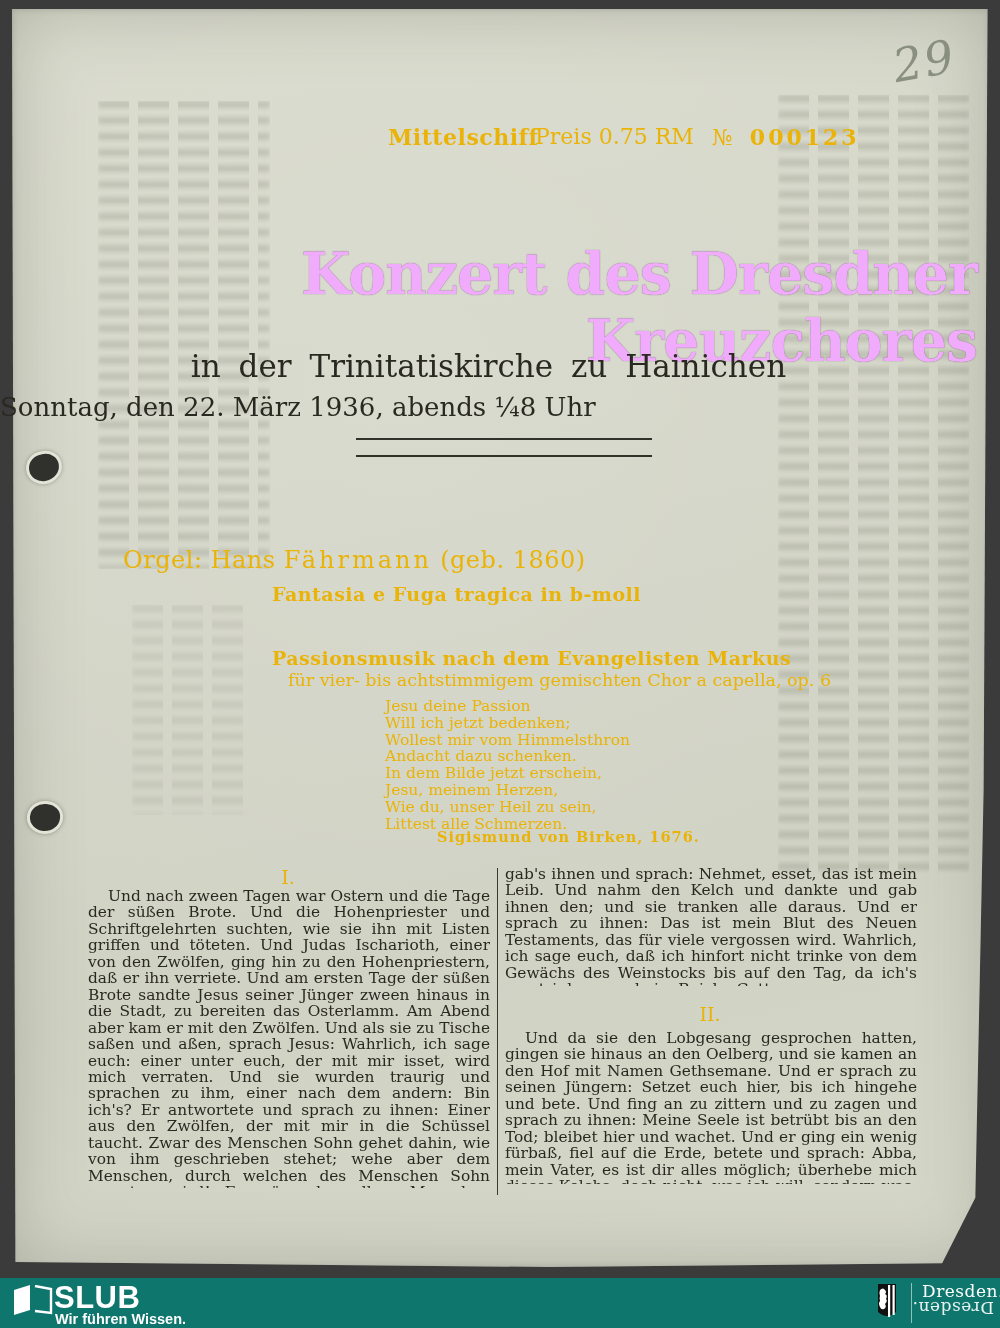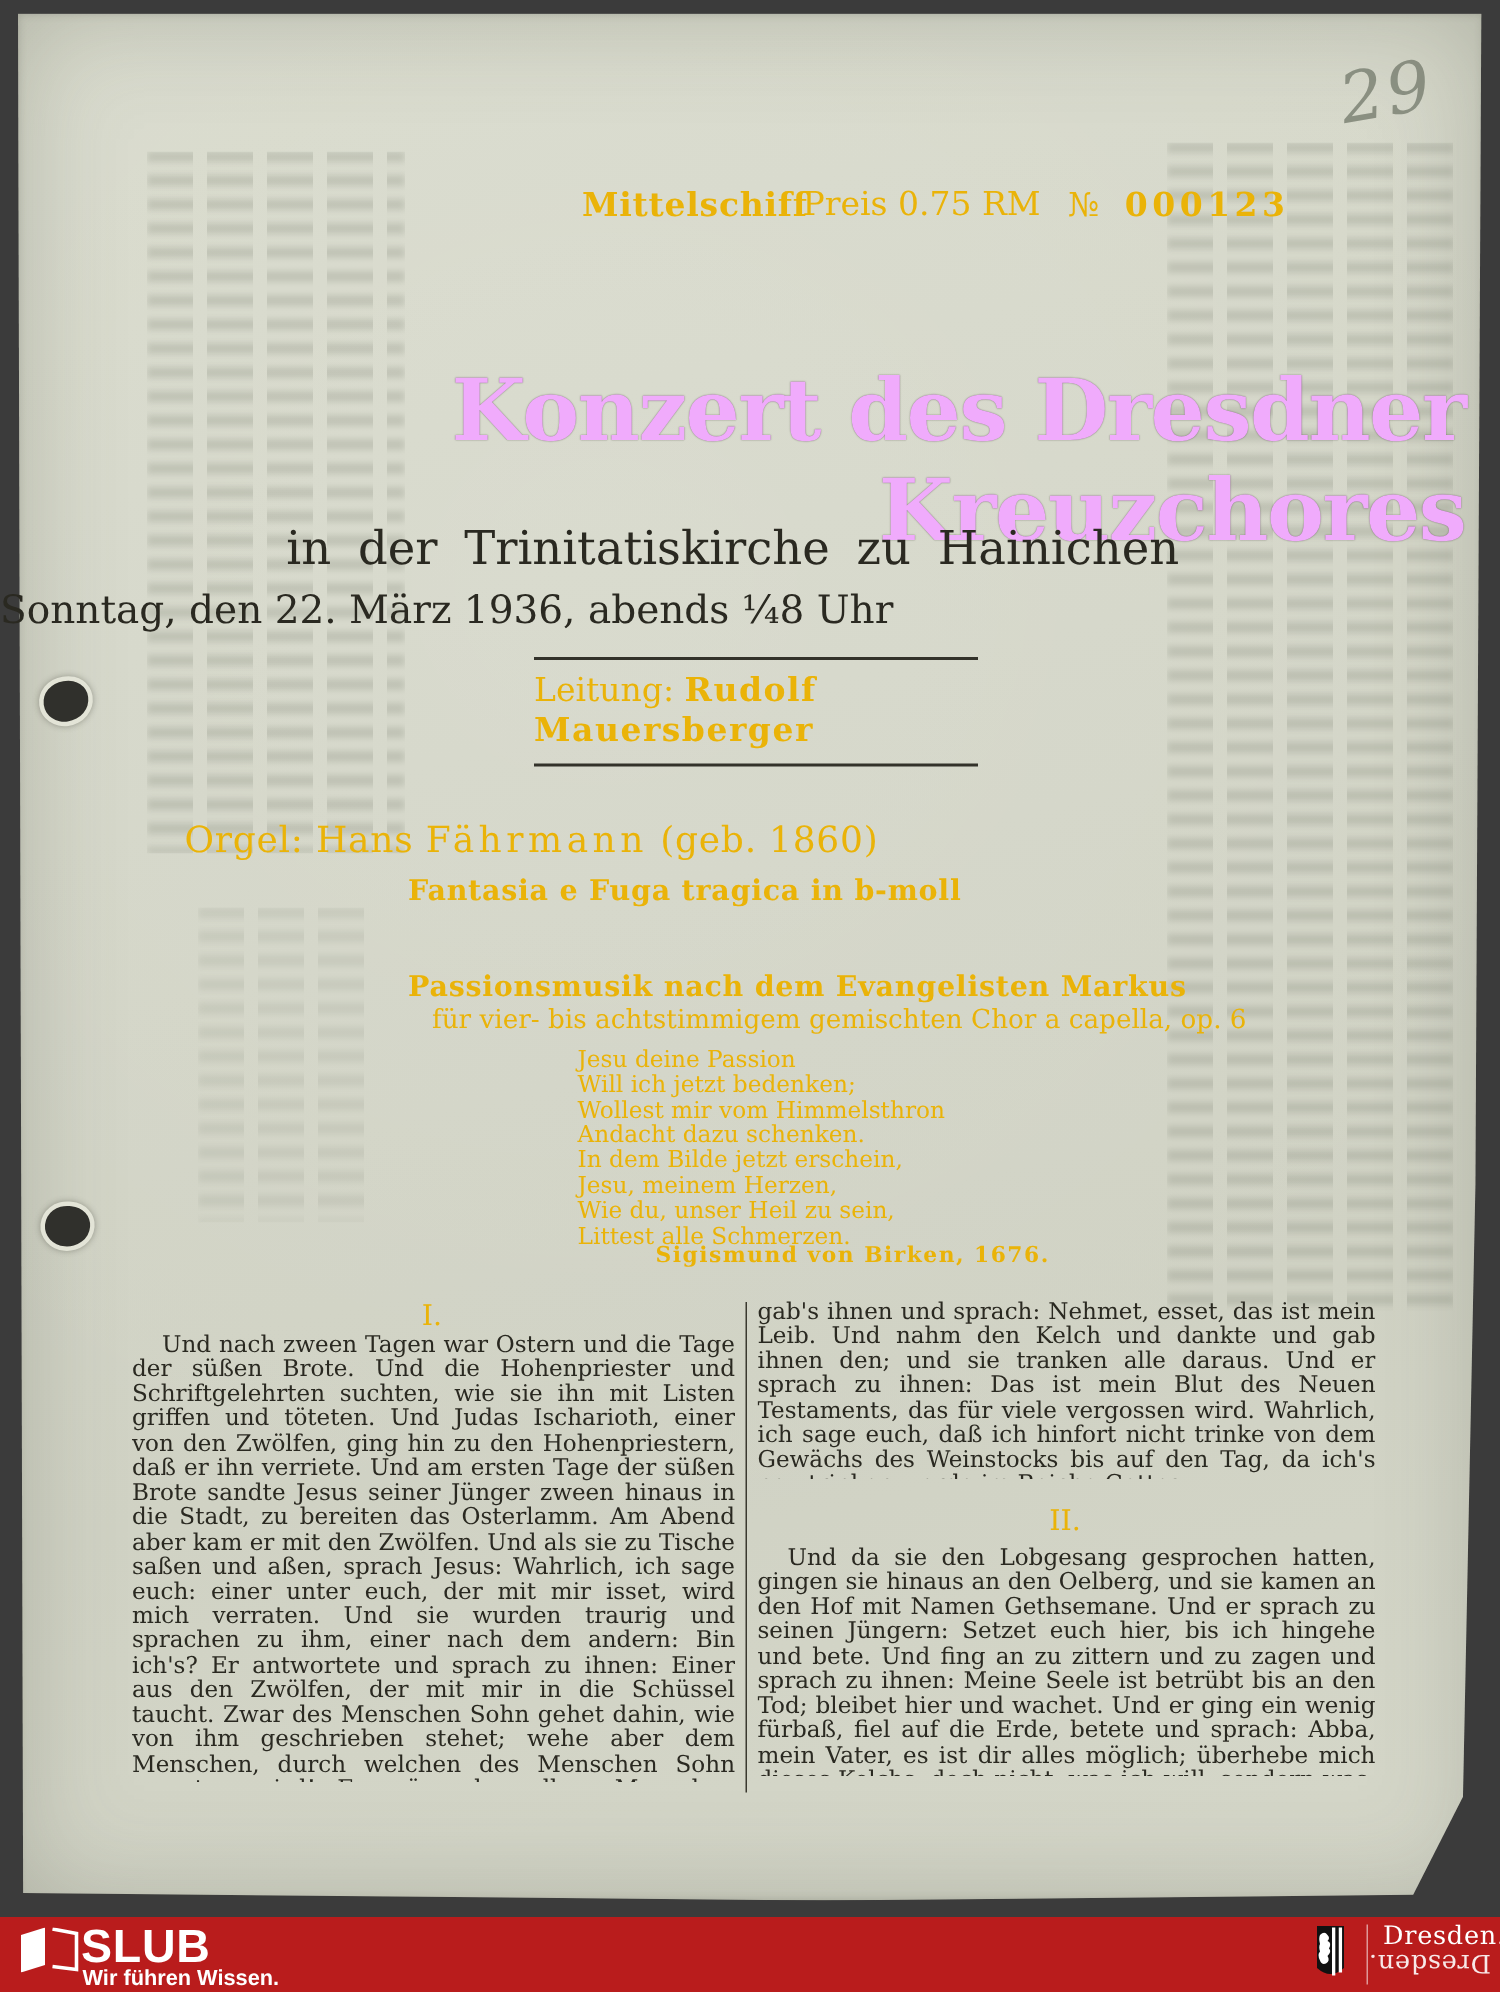--- a/index.html
+++ b/index.html
@@ -105,21 +105,21 @@
     font-size:15.4px;line-height:16.45px;text-align:justify;
     overflow:hidden;color:#2a2921;
   }
   .lefttext{position:absolute;left:88px;top:888px;width:402px;height:300px;text-indent:20px;}
   .righttext1{position:absolute;left:505px;top:866px;width:412px;height:120px;}
   .righttext2{position:absolute;left:505px;top:1030px;width:412px;height:154px;text-indent:20px;}
 
   
   .footer{
     position:absolute;left:0;top:1278px;width:1000px;height:50px;
-    background:#b91c1c;font-family:"Liberation Sans",sans-serif;color:#fff;text-decoration:underline;
+    background:#0f766e;font-family:"Liberation Sans",sans-serif;color:#fff;text-decoration:underline;
   }
   .slub-book{position:absolute;left:13px;top:7px;width:40px;height:30px;}
   .slub-name{position:absolute;left:54px;top:2px;font-size:31px;font-weight:bold;letter-spacing:.5px;}
   .slub-tagline{position:absolute;left:55px;top:33px;font-size:14.5px;font-weight:bold;}
   .dd-coa{position:absolute;left:878px;top:6px;width:18px;height:36px;}
   .dd-divider{position:absolute;left:911px;top:5px;width:1px;height:40px;background:rgba(255,255,255,.55);}
   .dd-word{position:absolute;left:922px;top:3px;font-family:"DejaVu Serif",serif;font-size:17px;letter-spacing:.5px;}
   .dd-word-flip{
     position:absolute;left:922px;top:20px;font-family:"DejaVu Serif",serif;font-size:17px;letter-spacing:.5px;
     transform:rotate(180deg);transform-origin:center;opacity:.9;width:72px;text-align:right;
@@ -142,21 +142,20 @@
     <span class="hl-section">Mittelschiff</span>
     <span class="hl-price">Preis 0.75 RM</span>
     <span class="hl-no"><span>№</span>&nbsp;&nbsp;<span class="digits">000123</span></span>
   </div>
 
   <div class="doc-title">Konzert des Dresdner Kreuzchores</div>
   <div class="doc-subtitle">in der Trinitatiskirche zu Hainichen</div>
   <div class="doc-dateline">Sonntag, den 22. März 1936, abends ¼8 Uhr</div>
 
   <div class="direction ink">
-    <div><span>Leitung: </span><b>Rudolf Mauersberger</b></div>
   </div>
 
   <div class="prog-comp1 ink"><span>Orgel: Hans </span><span class="sp">Fährmann</span><span> (geb. 1860)</span></div>
   <div class="prog-work1 ink">Fantasia e Fuga tragica in b-moll</div>
   <div class="prog-work2 ink">Passionsmusik nach dem Evangelisten Markus</div>
   <div class="prog-sub2 ink">für vier- bis achtstimmigem gemischten Chor a capella, op. 6</div>
 
   <div class="poem ink">
     <span>Jesu deine Passion</span>
     <span>Will ich jetzt bedenken;</span>

